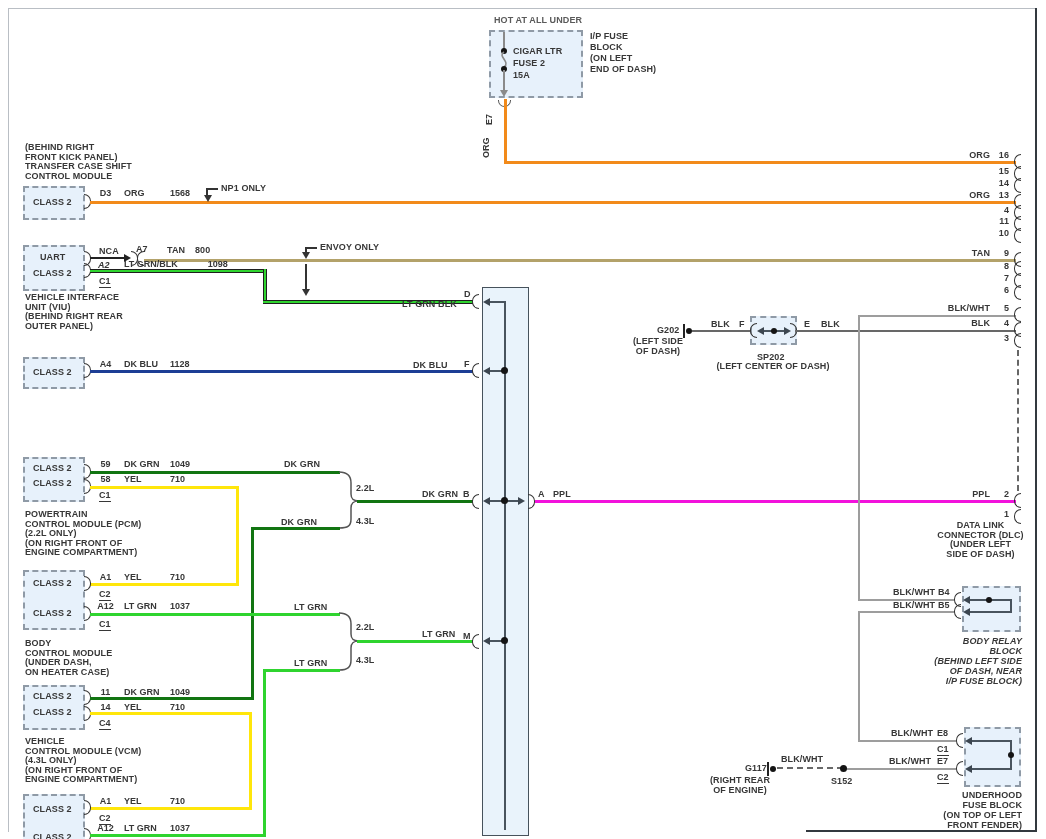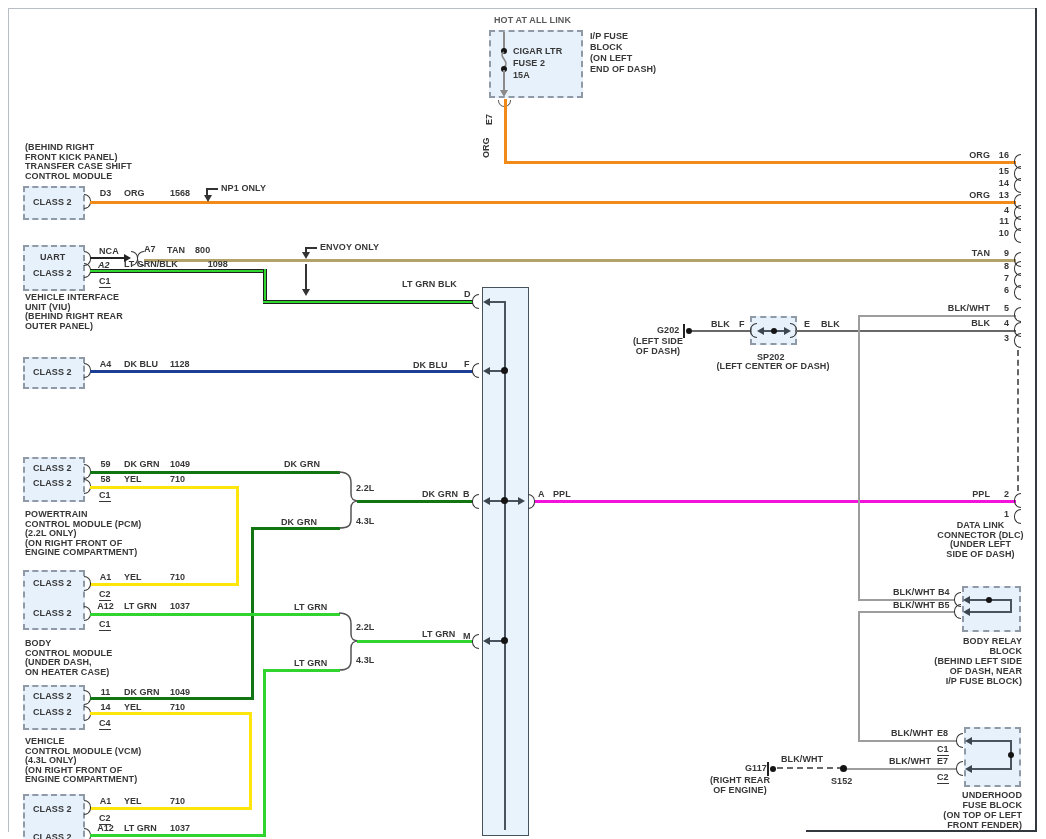--- a/index.html
+++ b/index.html
@@ -41,21 +41,21 @@
 </head>
 <body>
 
 <div id="canvas">
 
   <div class="frame" style="left:8px;top:8px;width:1029px;height:1px;"></div>
   <div class="frame" style="left:8px;top:8px;width:1px;height:824px;"></div>
   <div class="frame" style="left:1035px;top:8px;width:2px;height:824px;background:#33393f;"></div>
   <div class="frame" style="left:806px;top:830px;width:231px;height:2px;background:#33393f;"></div>
 
-  <div class="lbl" style="left:494px;top:15px;color:#5a5a5a;">HOT AT ALL LINK</div>
+  <div class="lbl" style="left:494px;top:15px;color:#5a5a5a;">HOT AT ALL UNDER</div>
   <div class="box" style="left:489px;top:30px;width:94px;height:68px;"></div>
   <div class="wv2" style="left:503px;top:32px;height:17px;background:#8a8a8a;"></div>
   <div class="dot d6" style="left:501px;top:48px;"></div>
   <svg style="left:496px;top:52px;" width="16" height="17" viewBox="0 0 16 17">
     <path d="M8,0 C1,4 15,10 8,15" fill="none" stroke="#8a8a8a" stroke-width="1.6"></path>
   </svg>
   <div class="dot d6" style="left:501px;top:66px;"></div>
   <div class="wv2" style="left:503px;top:70px;height:22px;background:#8a8a8a;"></div>
   <div class="aD" style="left:500px;top:90px;border-top-color:#8a8a8a;"></div>
   <div class="lbl pre" style="left:513px;top:45px;line-height:12px;">CIGAR LTR
@@ -95,21 +95,21 @@
   <div class="lbl" style="left:40px;top:252px;">UART</div>
   <div class="lbl" style="left:33px;top:268px;">CLASS 2</div>
   <span class="arcR" style="left:84px;top:251px;"></span>
   <span class="arcR" style="left:84px;top:263px;"></span>
   <div class="lbl" style="left:99px;top:246px;">NCA</div>
   <div class="lbl" style="left:98px;top:260px;font-style:italic;">A2</div>
   <div class="wh2" style="left:90px;top:257px;width:36px;background:#222;"></div>
   <div class="aR" style="left:124px;top:254px;border-left-color:#222;"></div>
   <span class="arcR" style="left:131px;top:251px;"></span>
   <span class="arcL" style="left:137px;top:251px;"></span>
-  <div class="lbl" style="left:144px;top:244px;">A7</div>
+  <div class="lbl" style="left:136px;top:244px;">A7</div>
   <div class="lbl" style="left:167px;top:245px;">TAN</div>
   <div class="lbl" style="left:195px;top:245px;">800</div>
   <div class="wh" style="left: 144px; top: 259px; width: 872px; background: rgb(179, 162, 106);"></div>
   <div class="prow" style="left:124px;top:259px;">
     <span>LT GRN/BLK</span>
     <span style="margin-left:20px;">1098</span>
   </div>
   <div class="lbl" style="left:99px;top:276px;border-bottom:1px solid #373737;">C1</div>
   <div class="olg-h" style="left: 90px; top: 269px; width: 177px; background: rgb(47, 212, 47);"></div>
   <div class="olg-v" style="left: 263px; top: 269px; height: 34px; background: rgb(47, 212, 47);"></div>
@@ -256,21 +256,21 @@
     <span>1037</span>
   </div>
   <div class="wh" style="left: 90px; top: 834px; width: 176px; background: rgb(47, 212, 47);"></div>
 
   <div class="sbox" style="left:482px;top:287px;width:47px;height:549px;"></div>
   <div class="wv2" style="left:504px;top:301px;height:529px;background:#49545e;"></div>
 
   <span class="arcL" style="left:472px;top:294px;"></span>
   <div class="wh2" style="left:489px;top:301px;width:16px;background:#49545e;"></div>
   <div class="aL" style="left:483px;top:298px;"></div>
-  <div class="lbl" style="left:402px;top:279px;">LT GRN BLK</div>
+  <div class="lbl" style="left:402px;top:299px;">LT GRN BLK</div>
   <div class="lbl" style="left:464px;top:289px;">D</div>
 
   <span class="arcL" style="left:472px;top:363px;"></span>
   <div class="wh2" style="left:489px;top:370px;width:16px;background:#49545e;"></div>
   <div class="aL" style="left:483px;top:367px;"></div>
   <div class="dot d7" style="left:501px;top:367px;"></div>
   <div class="lbl" style="left:413px;top:360px;">DK BLU</div>
   <div class="lbl" style="left:464px;top:359px;">F</div>
 
   <span class="arcL" style="left:472px;top:494px;"></span>
@@ -324,21 +324,21 @@
   <div class="lbl" style="left:938px;top:600px;">B5</div>
   <div class="box" style="left:962px;top:586px;width:59px;height:46px;"></div>
   <span class="arcL" style="left:954px;top:592px;"></span>
   <span class="arcL" style="left:954px;top:604px;"></span>
   <div class="wh2" style="left:968px;top:599px;width:44px;background:#49545e;"></div>
   <div class="aL" style="left:963px;top:596px;"></div>
   <div class="dot d6" style="left:986px;top:597px;"></div>
   <div class="wv2" style="left:1010px;top:599px;height:14px;background:#49545e;"></div>
   <div class="wh2" style="left:968px;top:611px;width:44px;background:#49545e;"></div>
   <div class="aL" style="left:963px;top:608px;"></div>
-  <div class="lbl pre rt" style="left:900px;top:636px;width:122px;line-height:10px;">BODY RELAY
+  <div class="lbl pre rt" style="left:900px;top:636px;width:122px;line-height:10px;font-style:italic;">BODY RELAY
 BLOCK
 (BEHIND LEFT SIDE
 OF DASH, NEAR
 I/P FUSE BLOCK)</div>
 
   <div class="lbl" style="left:891px;top:728px;">BLK/WHT</div>
   <div class="lbl" style="left:937px;top:728px;">E8</div>
   <div class="lbl" style="left:937px;top:744px;border-bottom:1px solid #373737;">C1</div>
   <div class="lbl" style="left:889px;top:756px;">BLK/WHT</div>
   <div class="lbl" style="left:937px;top:756px;">E7</div>

